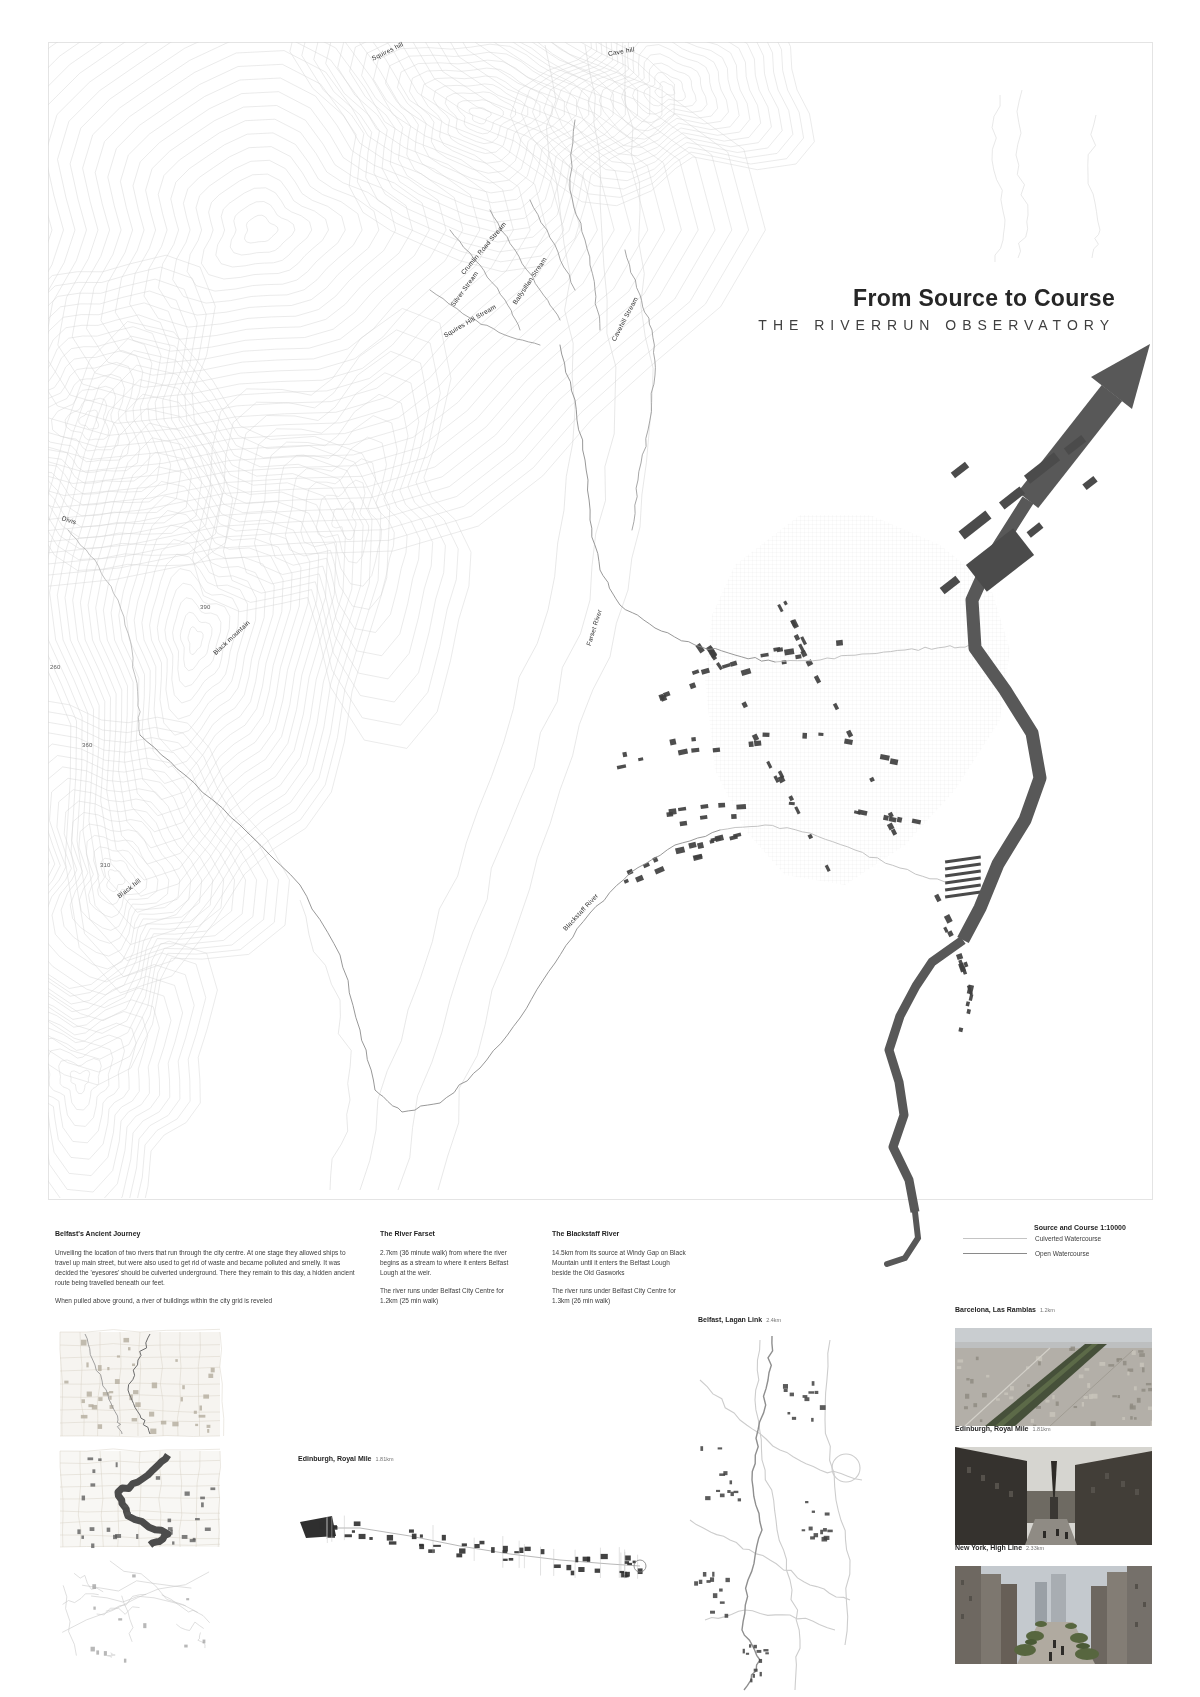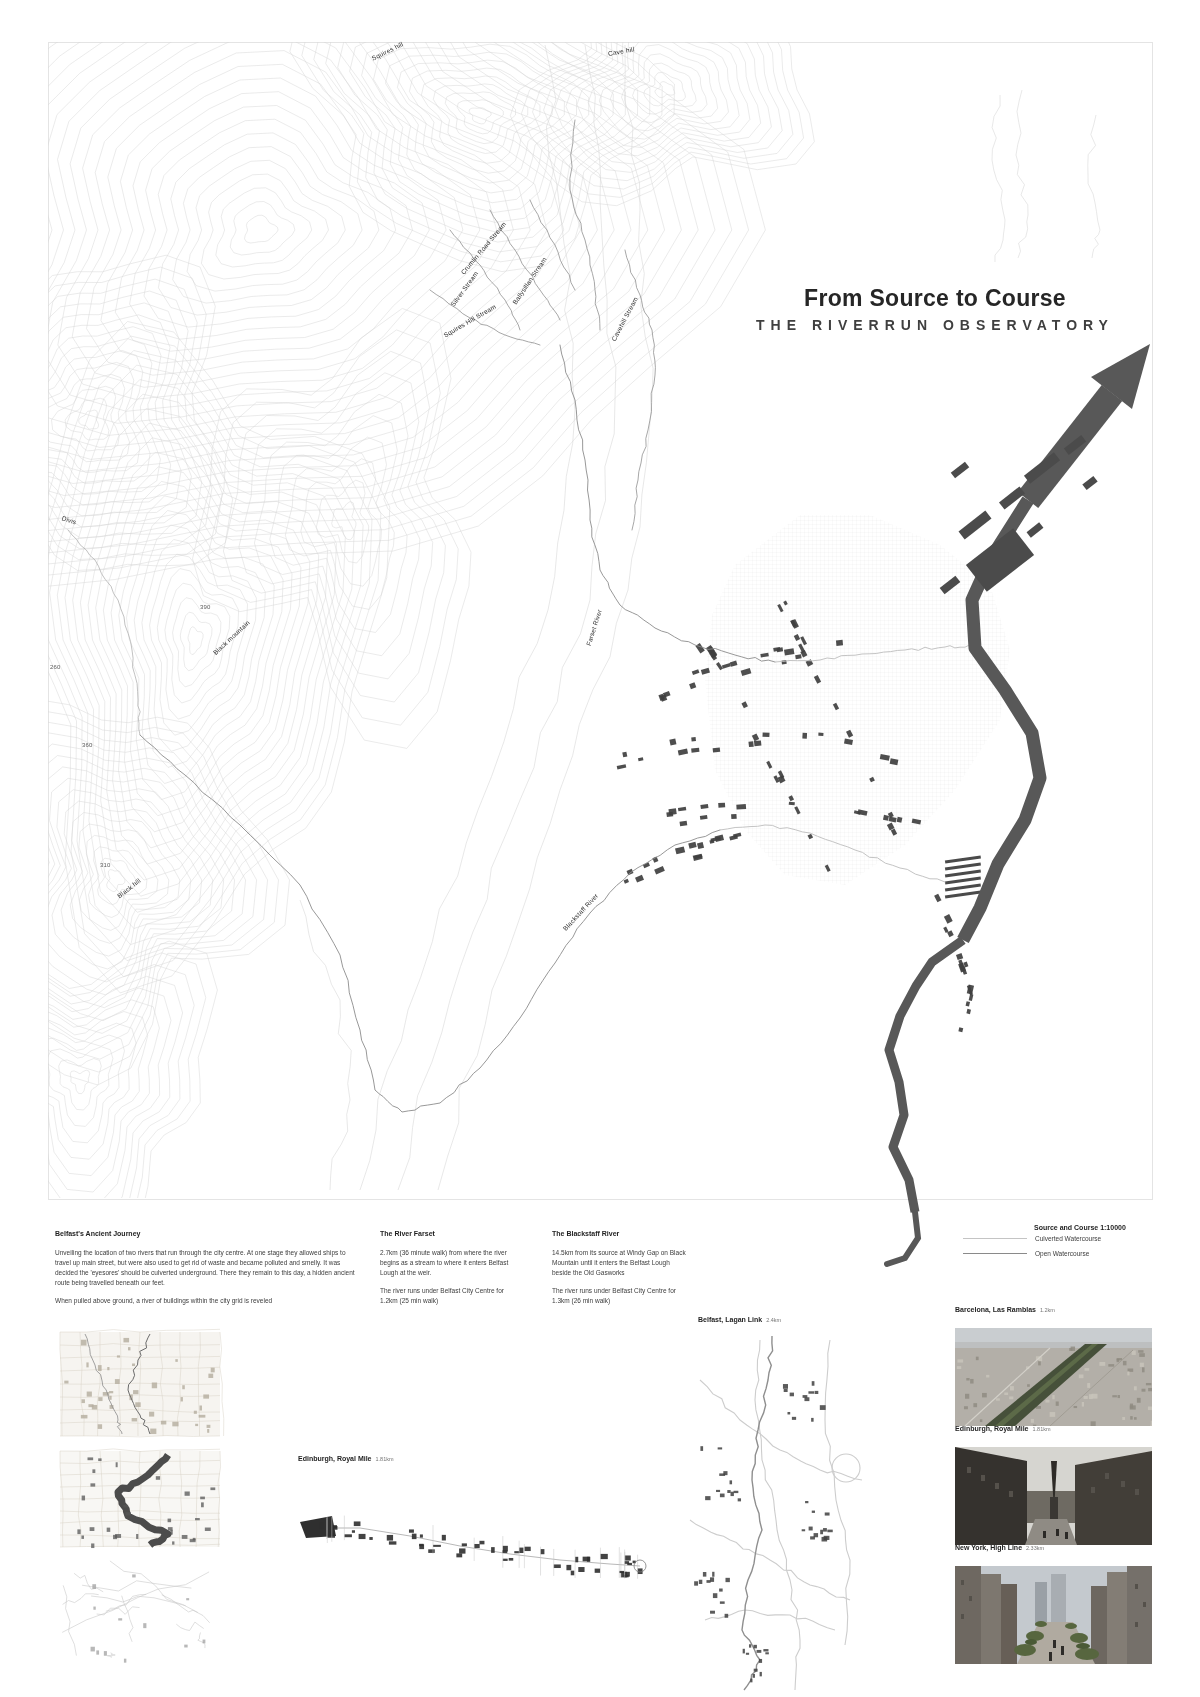--- a/index.html
+++ b/index.html
@@ -2,23 +2,23 @@
 <html><head>
 <meta charset="utf-8">
 <style>
   html,body{margin:0;padding:0;background:#ffffff;}
   .page{position:relative;width:1200px;height:1697px;background:#fff;
         font-family:"Liberation Sans",sans-serif;overflow:hidden;}
   .frame{position:absolute;left:48px;top:42px;width:1103px;height:1156px;
          border:1px solid #e4e4e4;}
   svg.deco{position:absolute;left:0;top:0;}
   
-  .title-wrap{position:absolute;left:755px;top:286px;width:360px;text-align:center;}
+  .title-wrap{position:absolute;left:755px;top:286px;width:360px;text-align:right;}
   .title-main{font-size:23px;font-weight:bold;color:#262626;letter-spacing:.3px;line-height:1.05;}
-  .title-sub{font-size:14px;font-weight:700;color:#3f3f3f;letter-spacing:6px;margin-top:7px;}
+  .title-sub{font-size:14px;font-weight:400;color:#3f3f3f;letter-spacing:6px;margin-top:7px;}
   
   .anno{position:absolute;font-size:6.5px;color:#2f2f2f;white-space:nowrap;
         transform-origin:0 50%;letter-spacing:.2px;}
   .c-num{font-size:6px;color:#5a5a5a;letter-spacing:.2px;}
   
   .tblock{position:absolute;color:#3c3c3c;font-size:6.5px;line-height:1.55;}
   .tblock h4{margin:0 0 8px 0;font-size:7px;color:#1e1e1e;}
   .tblock p{margin:0 0 8px 0;}
   
   .legend{position:absolute;left:963px;top:1224px;width:170px;font-size:6.5px;color:#3c3c3c;}

